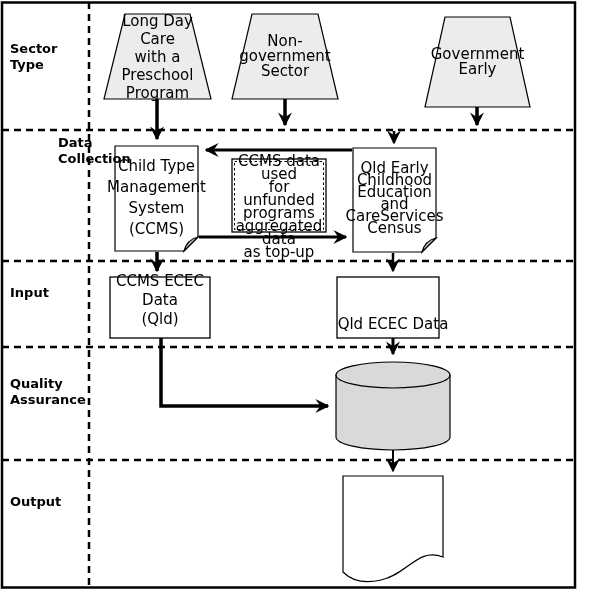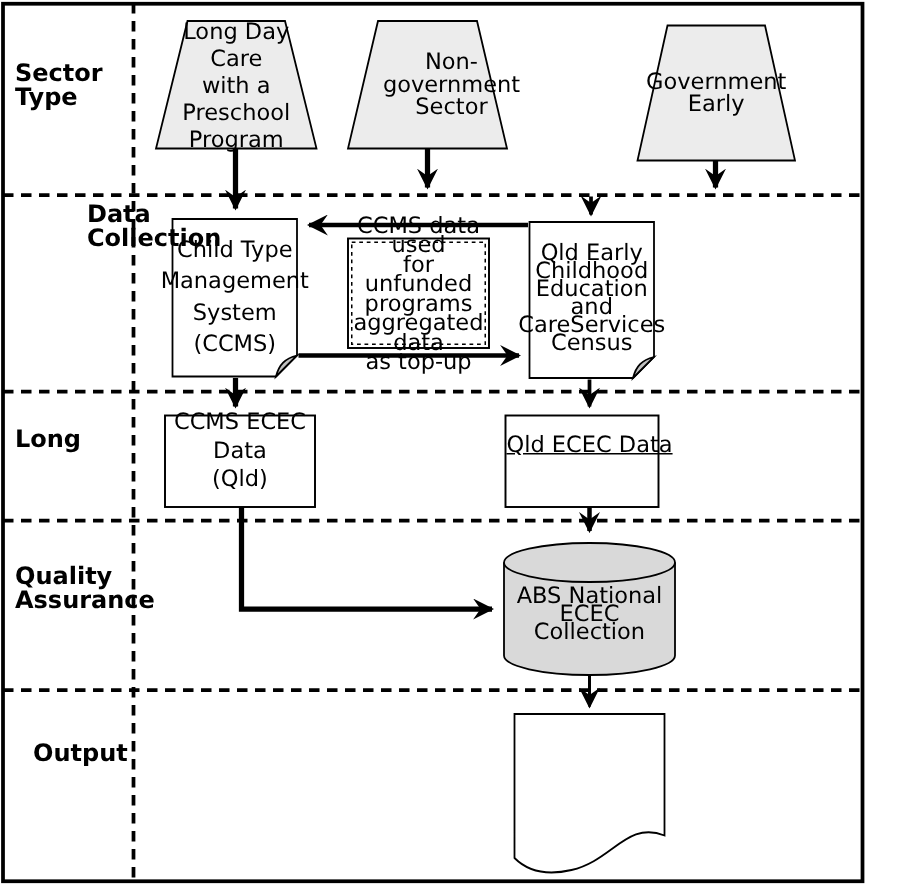--- a/index.html
+++ b/index.html
@@ -12,29 +12,29 @@
   }
   svg.layer{position:absolute;left:0;top:0;}
   .txt{
     position:absolute;
     display:flex;align-items:center;justify-content:center;
     text-align:center;
     white-space:pre-line;
     font-size:15px;color:#000;
     pointer-events:none;
   }
-  .lh13{line-height:13px;}
+  .lh13{line-height:13px;margin-top:11px;}
   .lh14{line-height:12px;}
   .lh15{line-height:15px;}
   .lh18{line-height:18px;}
   .lh19{line-height:19px;}
   .lh21{line-height:21px;}
   .rowlabel{
     position:absolute;left:10px;width:74px;
-    font-size:16px;font-weight:bold;color:#000;
+    font-size:13px;font-weight:bold;color:#000;
     text-align:left;white-space:pre-line;line-height:16px;
   }
 </style>
 </head>
 <body>
 
 <div class="canvas">
 
   <svg class="layer" width="602" height="596" viewBox="0 0 602 596">
     <defs>
@@ -80,45 +80,43 @@
     <rect x="337" y="277" width="102" height="61" stroke="#000" stroke-width="1.3" fill="#ffffff"></rect>
 
     <path d="M336,375 A57,13 0 0 1 450,375 L450,437 A57,13 0 0 1 336,437 Z" stroke="#000" stroke-width="1.2" fill="#d9d9d9"></path>
     <path d="M336,375 A57,13 0 0 0 450,375" fill="none" stroke="#000" stroke-width="1.2"></path>
 
     <path d="M343,476 L443,476 L443,557 C418,547 408,574 381,580 C364,584 352,581 343,572 Z" stroke="#000" stroke-width="1.2" fill="#ffffff"></path>
   </svg>
 
   <div class="rowlabel" style="top:41px;">Sector Type</div>
   <div class="rowlabel" style="top:135px;margin-left:48px;">Data Collection</div>
-  <div class="rowlabel" style="top:285px;">Long</div>
+  <div class="rowlabel" style="top:285px;">Input</div>
   <div class="rowlabel" style="top:376px;">Quality
 Assurance</div>
-  <div class="rowlabel" style="top:494px;margin-left:12px;">Output</div>
+  <div class="rowlabel" style="top:494px;">Output</div>
 
   <div class="txt lh18" style="left:104px;top:14px;width:107px;height:85px;">Long Day Care
 with a Preschool
 Program</div>
-  <div class="txt lh15" style="left:248px;top:14px;width:106px;height:85px;">Non-government
+  <div class="txt lh15" style="left:232px;top:14px;width:106px;height:85px;">Non-government
 Sector</div>
   <div class="txt lh15" style="left:425px;top:17px;width:105px;height:90px;">Government
 Early</div>
   <div class="txt lh21" style="left:115px;top:146px;width:83px;height:103px;">Child Type
 Management
 System
 (CCMS)</div>
   <div class="txt lh13" style="left:232px;top:159px;width:94px;height:73px;">CCMS data used
 for unfunded
 programs
 aggregated data
 as top-up</div>
   <div class="txt lh14" style="left:353px;top:148px;width:83px;height:100px;">Qld Early
 Childhood
 Education and
 CareServices
 Census</div>
   <div class="txt lh19" style="left:110px;top:277px;width:100px;height:46px;">CCMS ECEC Data
 (Qld)</div>
-  <div class="txt lh14" style="left:337px;top:265px;width:112px;height:61px;text-decoration:underline;">Qld ECEC Data</div>
-  <div class="txt lh14" style="left:336px;top:378px;width:114px;height:62px;">ABS National ECEC
-Collection</div>
+  <div class="txt lh14" style="left:337px;top:293px;width:112px;height:61px;">Qld ECEC Data</div>
 
 </div>
 
 </body></html>

